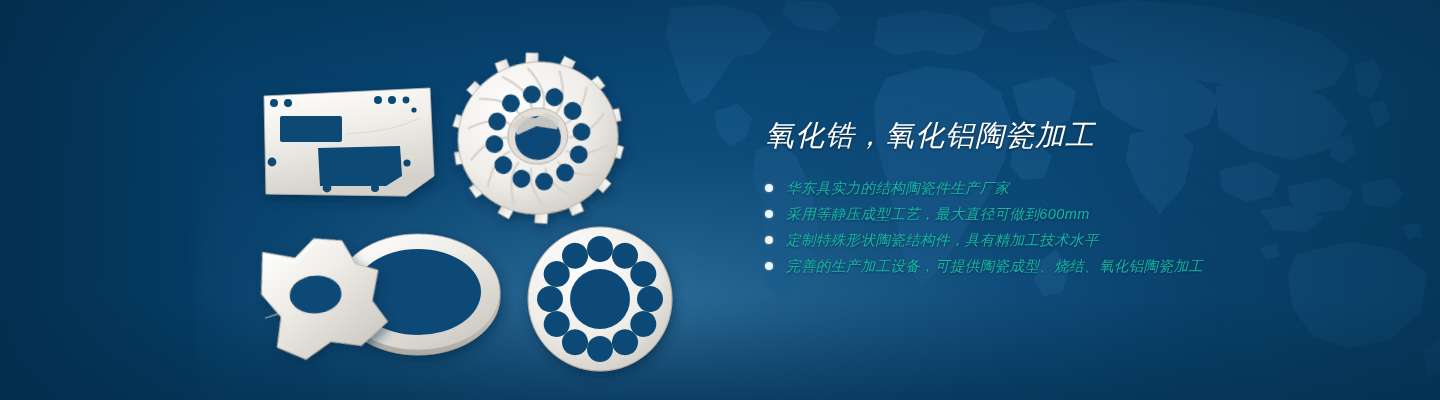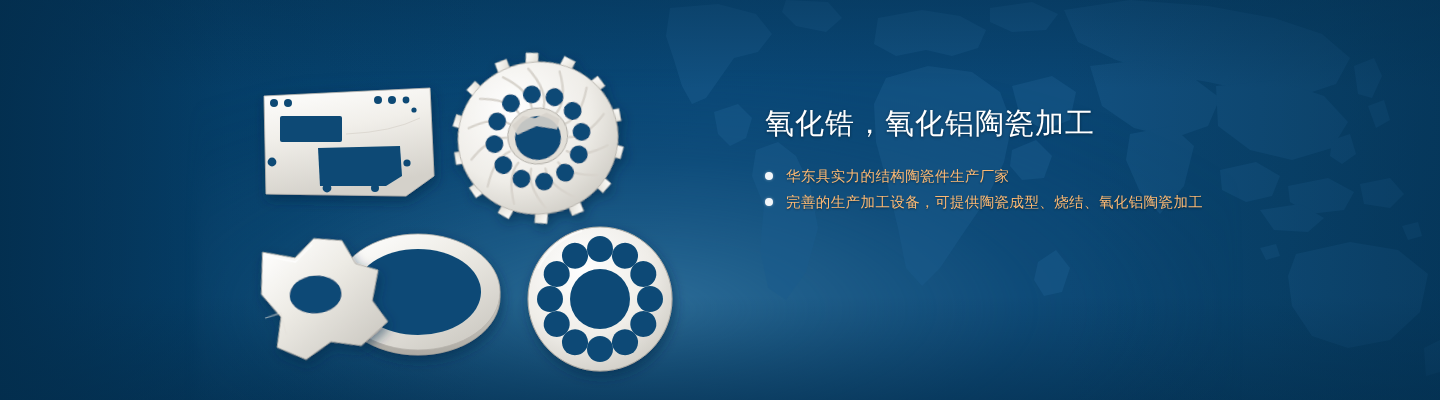--- a/index.html
+++ b/index.html
@@ -53,22 +53,23 @@
     width: 780px;
     height: 400px;
     opacity: 0.5;
   }
   .worldmap path { fill: #1a5b8c; }
 
   
   .copy {
     position: absolute;
     left: 765px;
-    top: 106px;
+    top: 118px;
     width: 620px;
+    font-style: italic;
   }
   .headline {
     margin: 0;
     font-size: 29px;
     font-weight: 400;
     letter-spacing: 1px;
     color: #ffffff;
     line-height: 1.2;
     text-shadow: 0 1px 3px rgba(0,0,0,0.45);
     white-space: nowrap;
@@ -88,21 +89,21 @@
     flex: 0 0 auto;
     width: 8px;
     height: 8px;
     border-radius: 50%;
     background: #f2f6f9;
     box-shadow: 0 0 3px rgba(255,255,255,0.4);
     margin-right: 13px;
   }
   .bullet-text {
     font-size: 14.5px;
-    color: #fdba74;
+    color: #14b8a6;
     letter-spacing: 0.4px;
     text-shadow: 0 1px 2px rgba(0,0,0,0.4);
   }
 
   
   .products {
     position: absolute;
     left: 0;
     top: 0;
     width: 740px;
@@ -307,18 +308,26 @@
   <div class="copy">
     <h1 class="headline">氧化锆，氧化铝陶瓷加工</h1>
 
     <ul class="bullets">
       <li class="bullet">
         <span class="dot"></span>
         <span class="bullet-text">华东具实力的结构陶瓷件生产厂家</span>
       </li>
       <li class="bullet">
         <span class="dot"></span>
+        <span class="bullet-text">采用等静压成型工艺，最大直径可做到600mm</span>
+      </li>
+      <li class="bullet">
+        <span class="dot"></span>
+        <span class="bullet-text">定制特殊形状陶瓷结构件，具有精加工技术水平</span>
+      </li>
+      <li class="bullet">
+        <span class="dot"></span>
         <span class="bullet-text">完善的生产加工设备，可提供陶瓷成型、烧结、氧化铝陶瓷加工</span>
       </li>
     </ul>
   </div>
 
 </div>
 
 </body></html>

